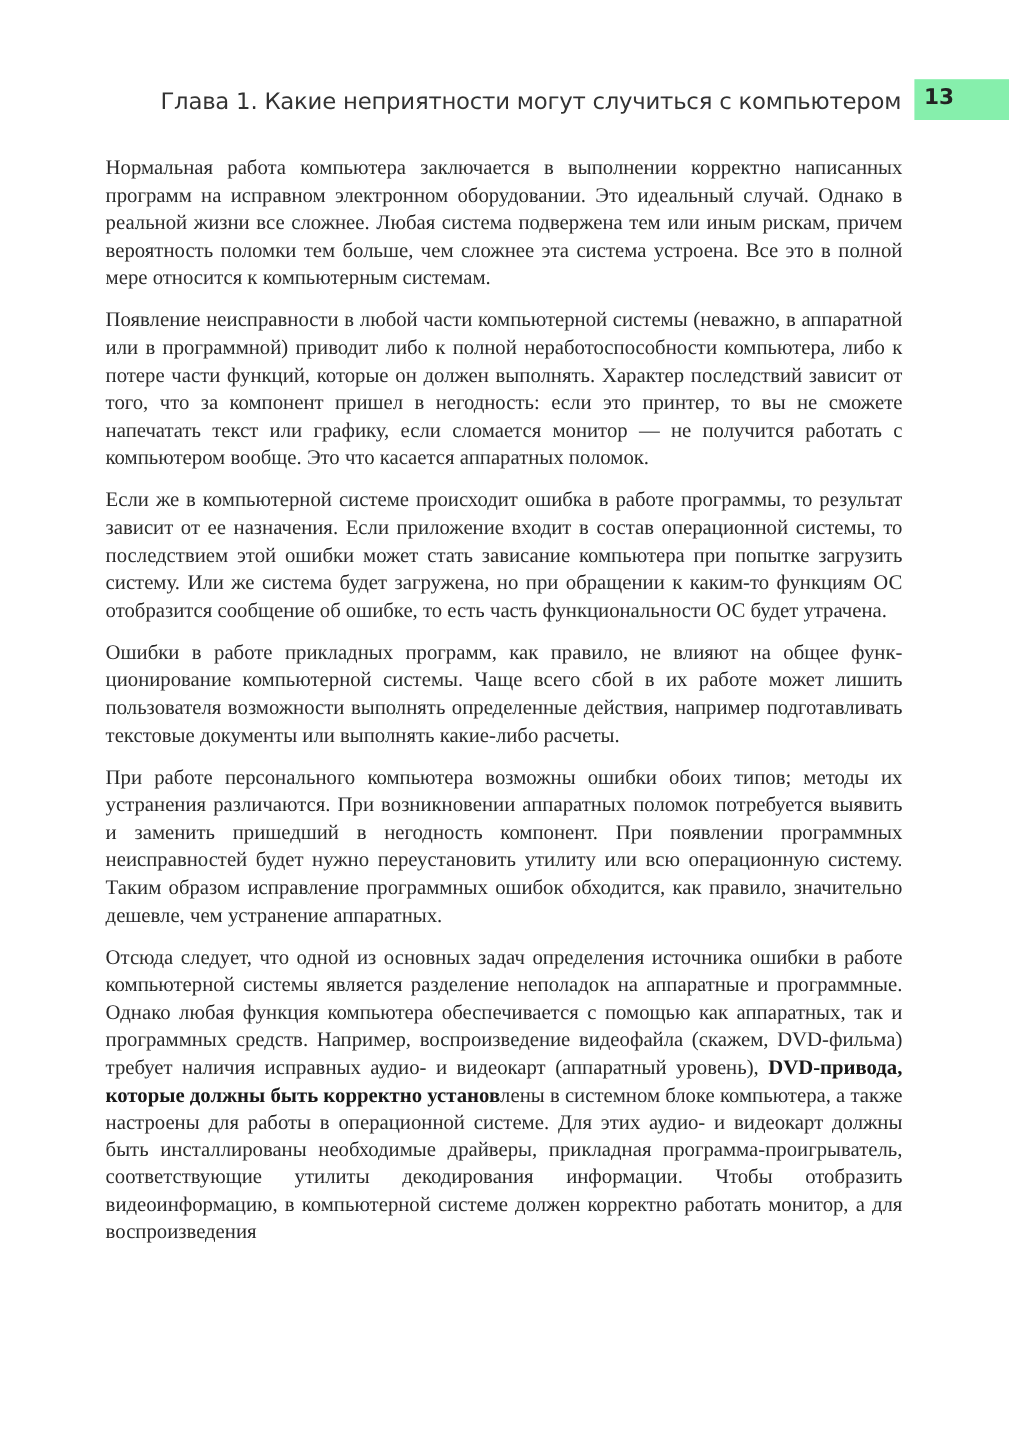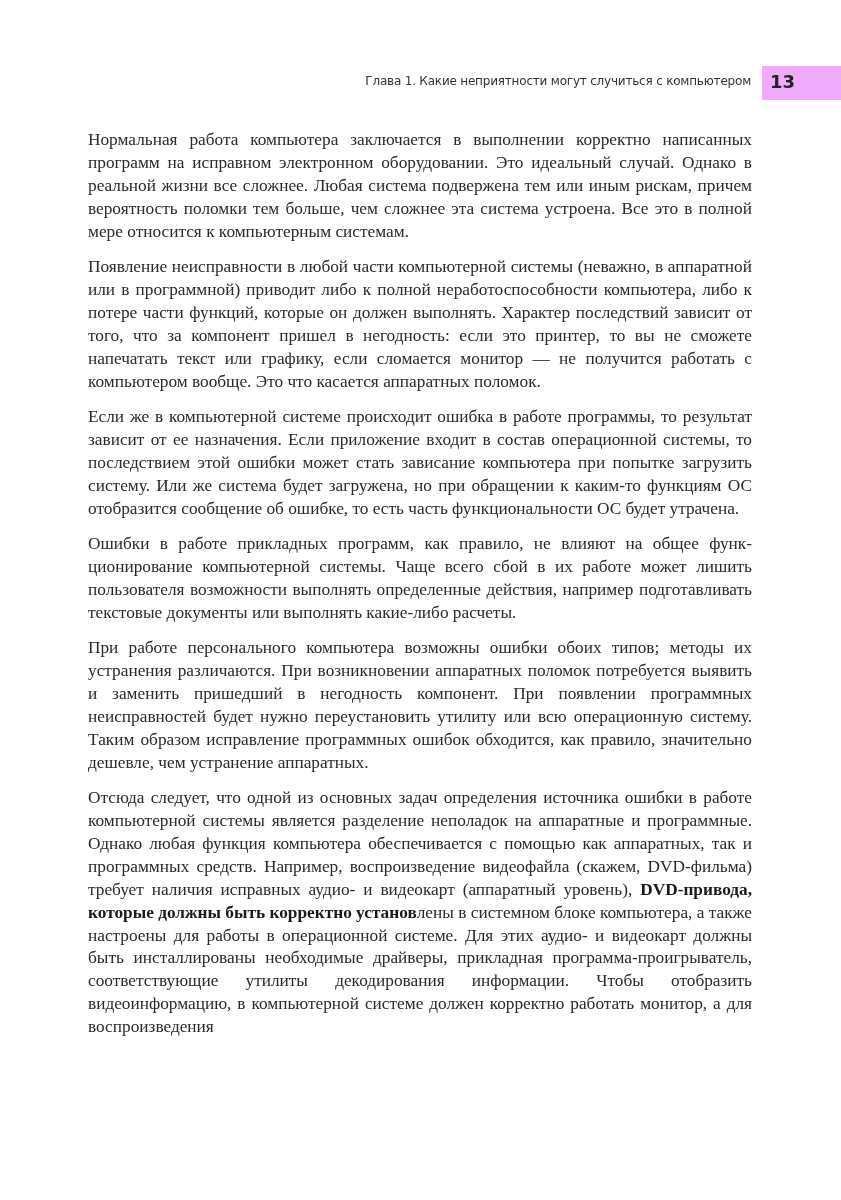--- a/index.html
+++ b/index.html
@@ -2,26 +2,26 @@
 <html><head>
 <meta charset="utf-8">
 <style>
   html, body { margin: 0; padding: 0; background: #ffffff; }
   body { width: 841px; height: 1200px; position: relative; overflow: hidden; }
   .page-header {
     position: absolute; top: 66px; left: 0; width: 841px; height: 36px;
   }
   .running-title {
     position: absolute; right: 90px; top: 8px;
-    font-family: "DejaVu Sans", sans-serif; font-size: 12px; color: #333;
+    font-family: "DejaVu Sans", sans-serif; font-size: 19px; color: #333;
     letter-spacing: -0.2px; white-space: nowrap;
   }
   .page-number-box {
     position: absolute; left: 762px; top: 0; width: 79px; height: 34px;
-    background: #f0abfc;
+    background: #86efac;
   }
   .page-number {
     position: absolute; left: 8px; top: 5px;
     font-family: "DejaVu Sans", sans-serif; font-weight: bold; font-size: 18px; color: #222;
   }
   .body-text {
     position: absolute; left: 88px; top: 129px; width: 664px;
     font-family: "Liberation Serif", serif; font-size: 17.3px; line-height: 22.9px;
     color: #2a2a2a; text-align: justify; hyphens: manual;
   }

